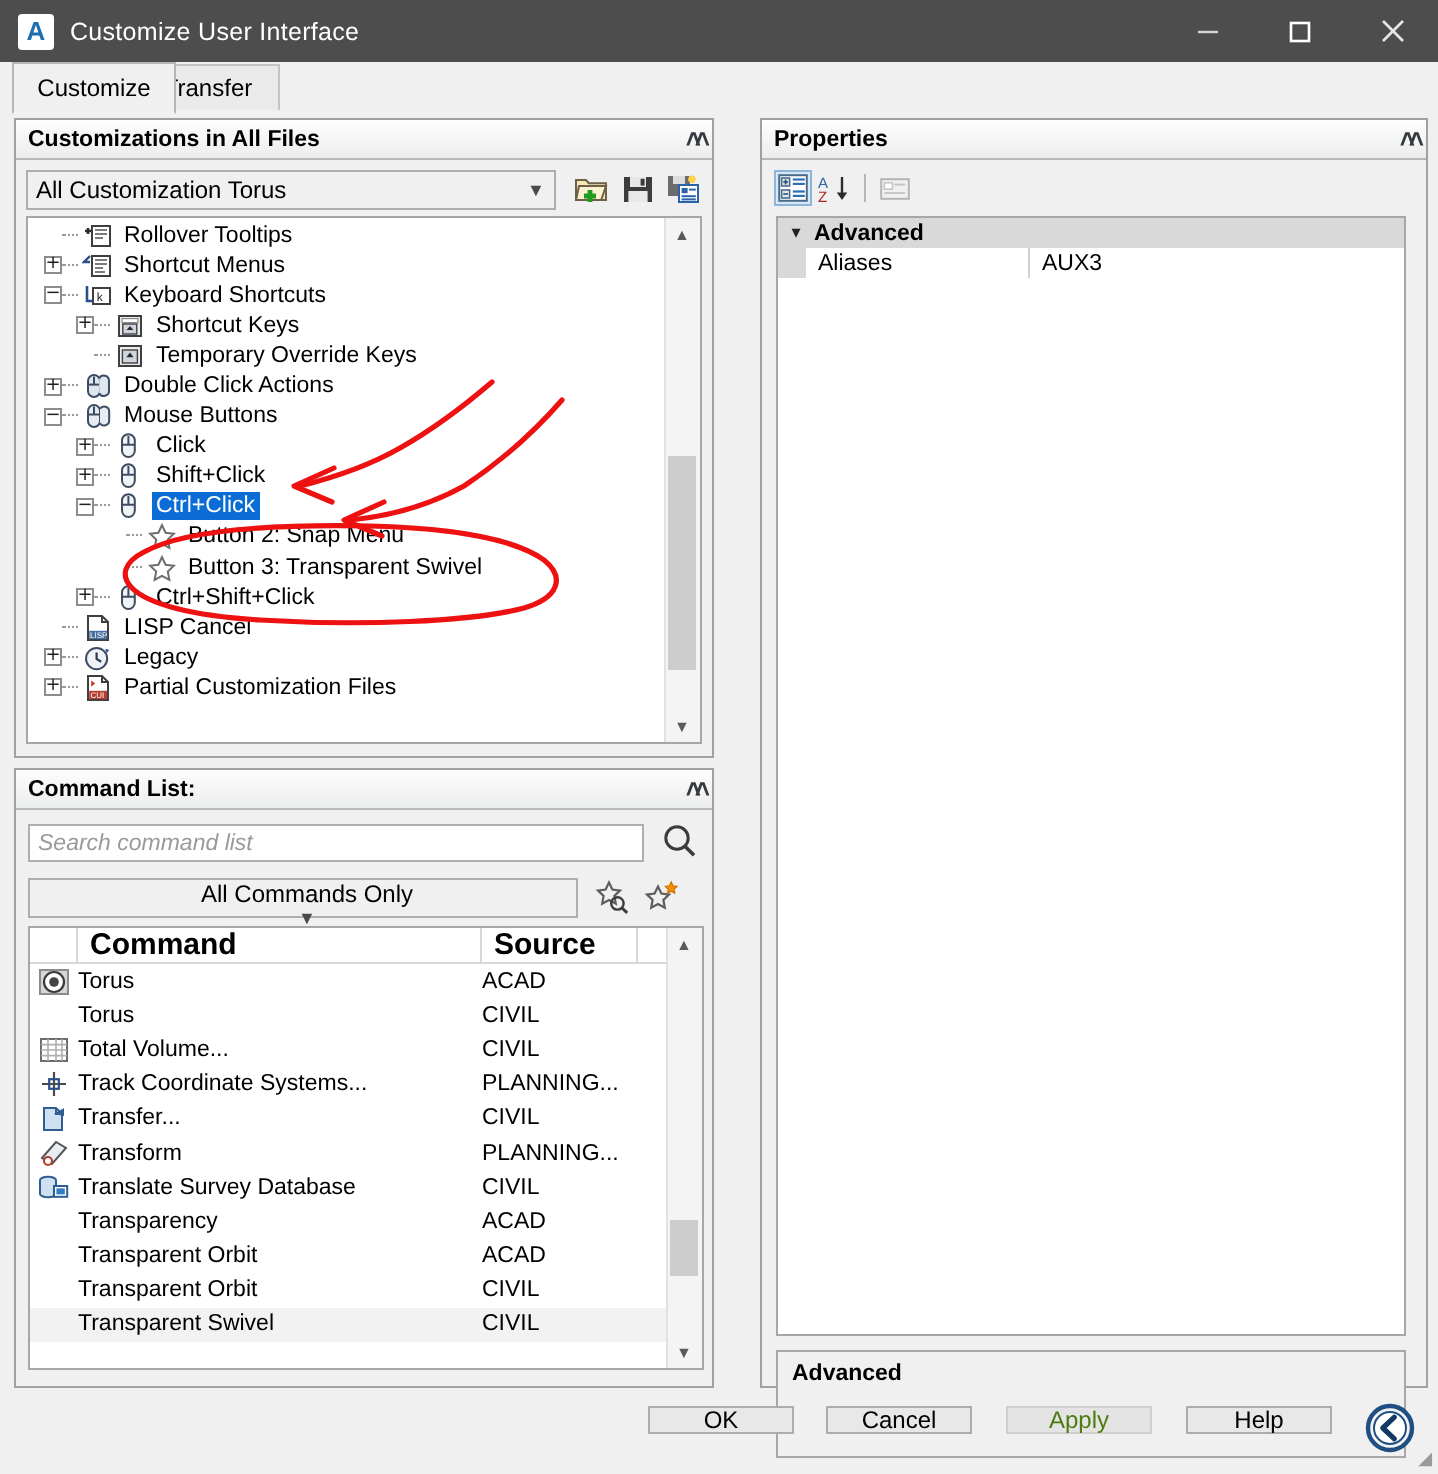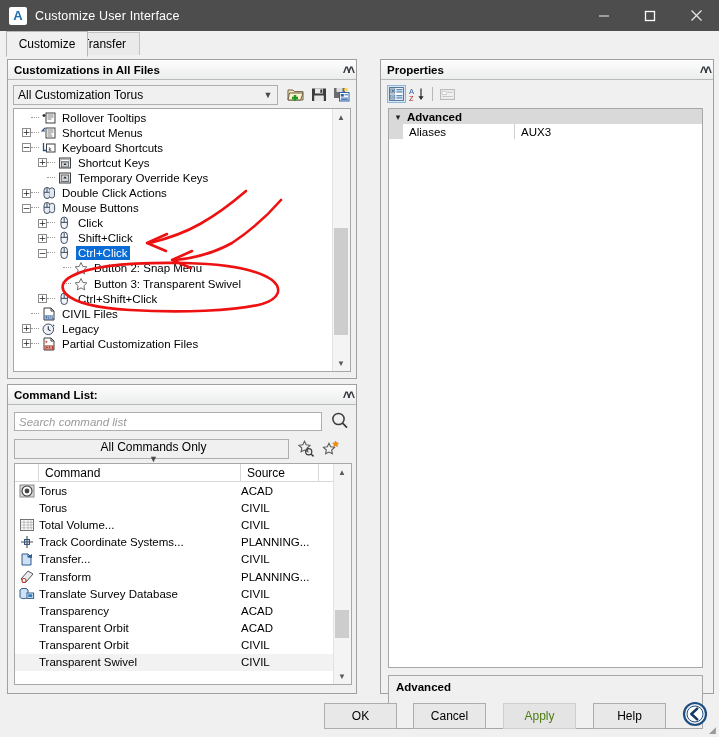--- a/index.html
+++ b/index.html
@@ -90,22 +90,22 @@
   .vsb .thumb{position:absolute;left:1px;width:14px;background:#cdcdcd;}
   
   .searchbox{
     height:19px;border:1px solid #aeaeae;background:#fff;
     display:flex;align-items:center;padding-left:4px;
     font-style:italic;color:#9a9a9a;font-size:11.5px;box-sizing:border-box;
   }
   
   .clist{position:absolute;background:#fff;border:1px solid #a7a7a7;overflow:hidden;box-sizing:border-box;}
   .chdr{
-    height:17px;display:flex;align-items:flex-end;font-size:12px;
-    border-bottom:1px solid #d8d8d8;background:#fff;
+    height:17px;display:flex;align-items:flex-end;font-size:15px;
+    border-bottom:1px solid #d8d8d8;background:#fff;font-weight:bold;
   }
   .chdr .cell{height:17px;display:flex;align-items:center;padding-left:6px;border-right:1px solid #d8d8d8;box-sizing:border-box;}
   .crow{height:17.2px;display:flex;align-items:center;font-size:11.5px;}
   .crow.hl{background:#f2f2f2;}
   .crow .ci{width:24px;display:flex;align-items:center;justify-content:center;}
   .crow .cn{width:202px;}
   .crow .cs{flex:1;}
   
   .pgrid{position:absolute;background:#fff;border:1px solid #a7a7a7;box-sizing:border-box;overflow:hidden;}
   .pcat{
@@ -116,21 +116,21 @@
   .prow{height:15px;display:flex;align-items:center;font-size:11.5px;}
   .prow .gutter{width:14px;height:15px;background:#d9d9d9;}
   .prow .pn{width:112px;padding-left:6px;border-right:1px solid #d0d0d0;height:15px;display:flex;align-items:center;box-sizing:border-box;}
   .prow .pv{flex:1;padding-left:6px;height:15px;display:flex;align-items:center;box-sizing:border-box;}
   .pdesc{
     position:absolute;border:1px solid #a7a7a7;background:#f0f0f0;
     box-sizing:border-box;padding:5px 7px;font-weight:bold;font-size:11.5px;
   }
   
   .btn{
-    position:absolute;height:26px;border:1px solid #adadad;background:#e8e8e8;
+    position:absolute;height:14px;border:1px solid #adadad;background:#e8e8e8;
     display:flex;align-items:center;justify-content:center;font-size:12px;
     box-sizing:border-box;
   }
   .btn.disabled{color:#4d7c0f;background:#e4e4e4;border-color:#cfcfcf;}
   .ptoolbar{position:absolute;display:flex;align-items:center;gap:4px;}
   .ptb{width:19px;height:18px;display:flex;align-items:center;justify-content:center;box-sizing:border-box;}
   .ptb.on{border:1px solid #8fb4d9;background:#d8e8f7;}
   .vsep{width:1px;height:14px;background:#b8b8b8;margin:0 3px;}
   .ink{position:absolute;left:0;top:0;pointer-events:none;}
   .grip{position:absolute;right:3px;bottom:2px;color:#9a9a9a;font-size:9px;}
@@ -381,21 +381,21 @@
           <span class="expspace"></span>
           <span class="dash"></span>
           <span class="ticon">
             <svg width="16" height="14" viewBox="0 0 16 14">
               <path d="M3 1h7l3 3v9H3z" fill="#fff" stroke="#3f3f3f"></path>
               <path d="M10 1v3h3" fill="none" stroke="#3f3f3f"></path>
               <rect x="3.6" y="8.4" width="9" height="4.2" fill="#4a6fa5"></rect>
               <text x="4" y="12" font-size="4" font-family="Liberation Sans, sans-serif" fill="#fff">LISP</text>
             </svg>
           </span>
-          <span class="lbl">CIVIL Files</span>
+          <span class="lbl">LISP Cancel</span>
         </div>
         <div class="trow">
           <span style="display: inline-block; width: 8px;"></span>
           <span class="exp">+</span>
           <span class="dash"></span>
           <span class="ticon">
             <svg width="16" height="14" viewBox="0 0 16 14">
               <circle cx="7.3" cy="7.3" r="5.3" fill="#eef1f6" stroke="#3c4d63"></circle>
               <path d="M7.3 4.2v3.3l2.3 1.4" fill="none" stroke="#2b3b50" stroke-width="1.1"></path>
               <path d="M11.6 2.4l2 .6-1.2 1.6" fill="#2b4f8a"></path>

